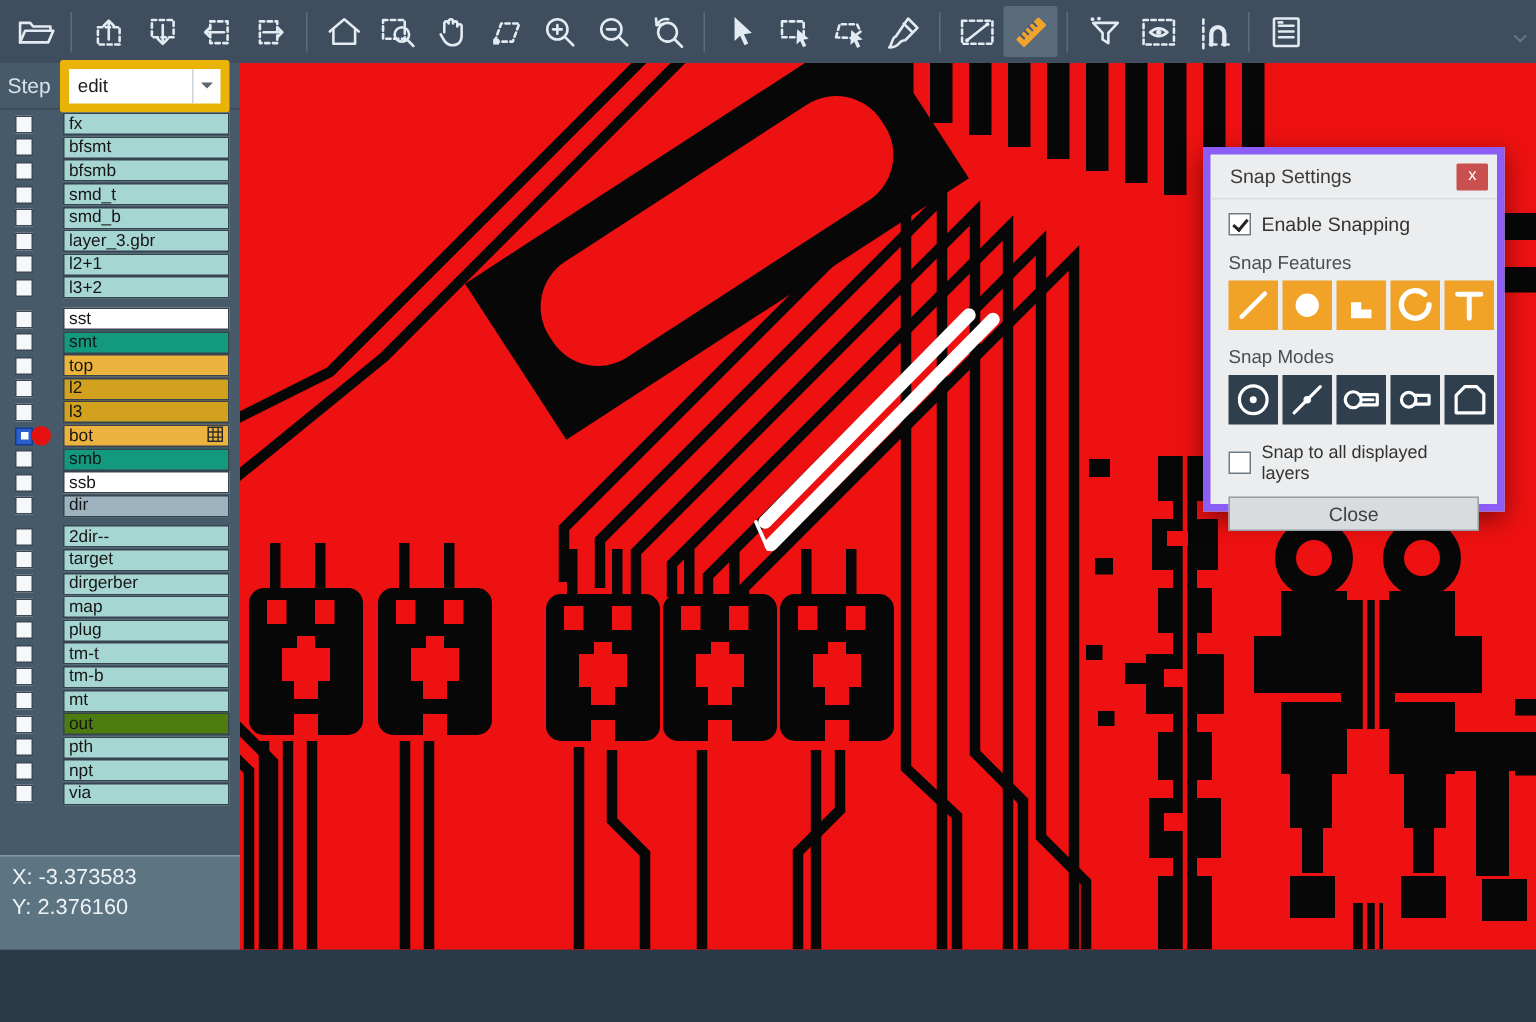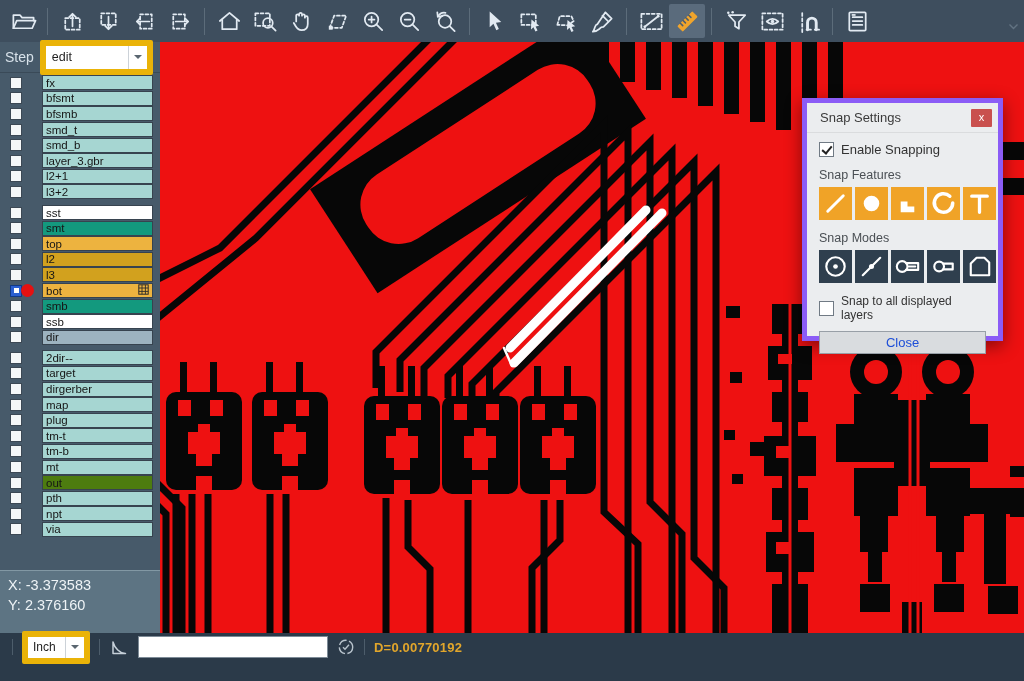--- a/index.html
+++ b/index.html
@@ -57,21 +57,21 @@
   .dlg-body{padding:9px 12px 0}
   .chk-row{display:flex;align-items:center;gap:7px;font-size:13px;color:#333}
   .chk{width:13px;height:13px;background:#fff;border:1px solid #707a84;position:relative;flex:none}
   .chk.checked::after{content:"";position:absolute;left:3.5px;top:0.5px;width:4px;height:8px;border-right:2px solid #222;border-bottom:2px solid #222;transform:rotate(40deg)}
   .dlg-label{font-size:12.5px;color:#4a4f54;margin-top:11px}
   .btnrow{display:flex;gap:3px;margin-top:5px}
   .fbtn{width:33px;height:33px;background:#f0a327;flex:none}
   .mbtn{width:33px;height:33px;background:#2f3f4e;flex:none}
   .fbtn svg,.mbtn svg{width:100%;height:100%;display:block}
   .chk-row.small{margin-top:11px;font-size:12px}
-  .dlg-closebtn{margin-top:9px;width:100%;height:23px;background:#d9dcdf;border:1px solid #989fa7;font:13px "Liberation Sans",sans-serif;color:#1d4ed8}
+  .dlg-closebtn{margin-top:9px;width:100%;height:23px;background:#d9dcdf;border:1px solid #989fa7;font:13px "Liberation Sans",sans-serif;color:#404040}
 </style>
 </head>
 <body>
 
 <div class="app">
 
 
   <div class="toolbar">
     <span class="tover">
       <svg width="11" height="8" viewBox="0 0 10 8" fill="none" stroke="#8fa0af" stroke-width="1.4">
@@ -589,44 +589,20 @@
 
         <g stroke="#ffffff" stroke-linecap="round" fill="none">
           <path stroke-width="9" d="M350 306 L486 168"></path>
           <path stroke-width="9" d="M354 321 L502 171"></path>
           <path stroke-width="2.5" d="M344 306 L352 324"></path>
         </g>
       </svg>
     </div>
   </div>
 
-  <div class="statusbar">
-    <span class="sdiv"></span>
-    <div class="select unit">
-      <span class="val">Inch</span>
-      <span class="chev">
-          <i></i>
-        </span>
-    </div>
-    <span class="sdiv"></span>
-    <span class="sicon">
-      <svg width="20" height="20" viewBox="0 0 20 20" fill="none" stroke="#c6d0d9" stroke-width="1.5" stroke-linejoin="round">
-          <path d="M4 16.5h12.5C11 16.5 5.5 11 4 5z"></path>
-        </svg>
-    </span>
-    <input class="sinput" value="" style="">
-    <span class="sicon">
-      <svg width="18" height="18" viewBox="0 0 18 18" fill="none" stroke="#b8c3cc" stroke-width="1.4">
-          <circle cx="9" cy="9" r="6.7" stroke-dasharray="9 2.5"></circle>
-          <path d="M6 9.2l2 2 4-4.5"></path>
-        </svg>
-    </span>
-    <span class="sdiv"></span>
-    <span class="dist">D=0.00770192</span>
-  </div>
 
   <div class="dialog">
     <div class="dlg-title-row">
       <span class="dlg-title">Snap Settings</span>
       <span class="dlg-close">x</span>
     </div>
     <div class="dlg-body">
       <label class="chk-row">
         <span class="chk checked"></span>
         <span>Enable Snapping</span>

